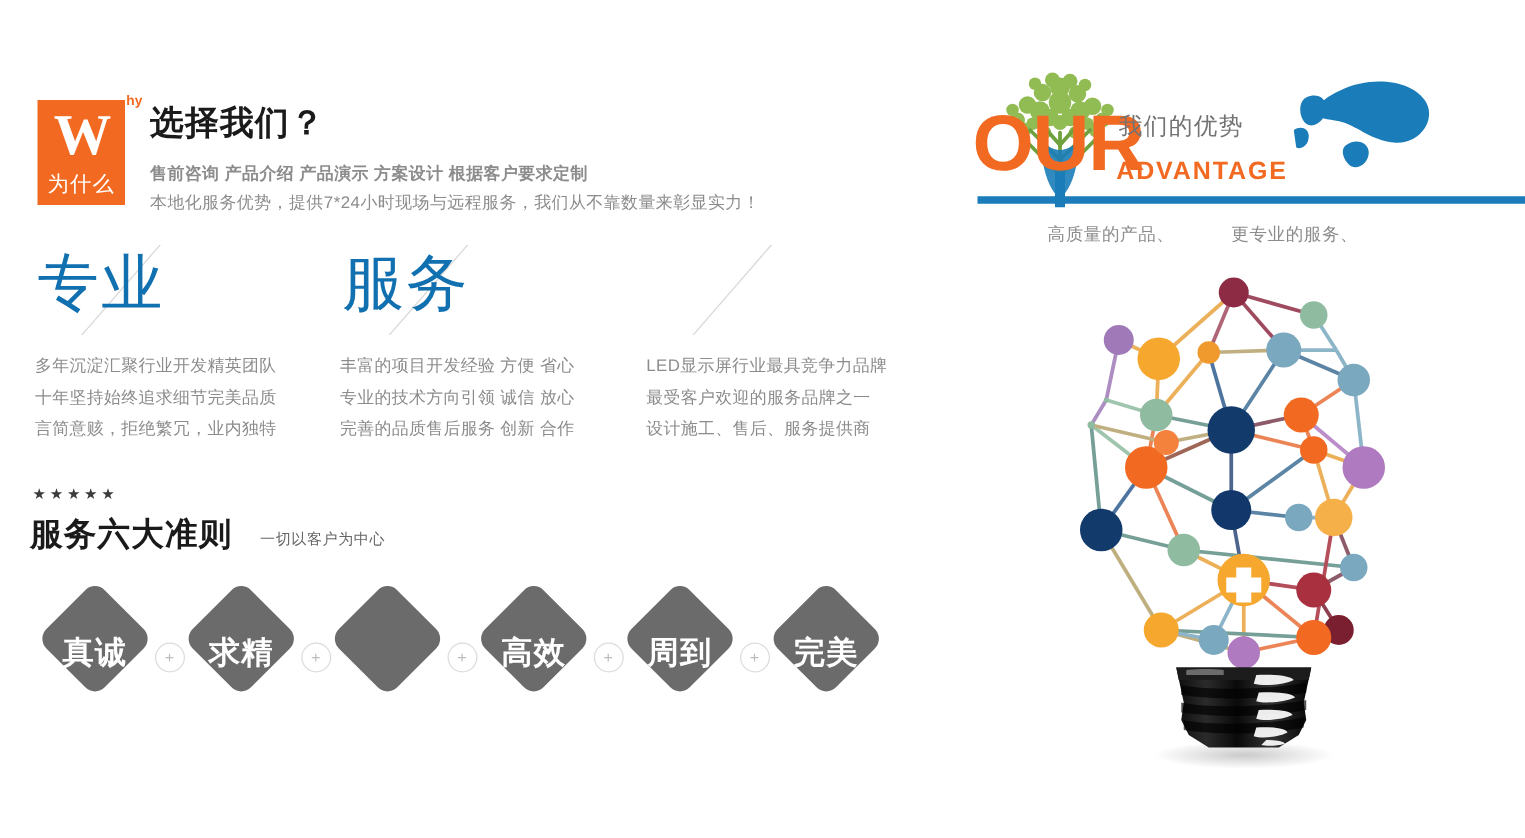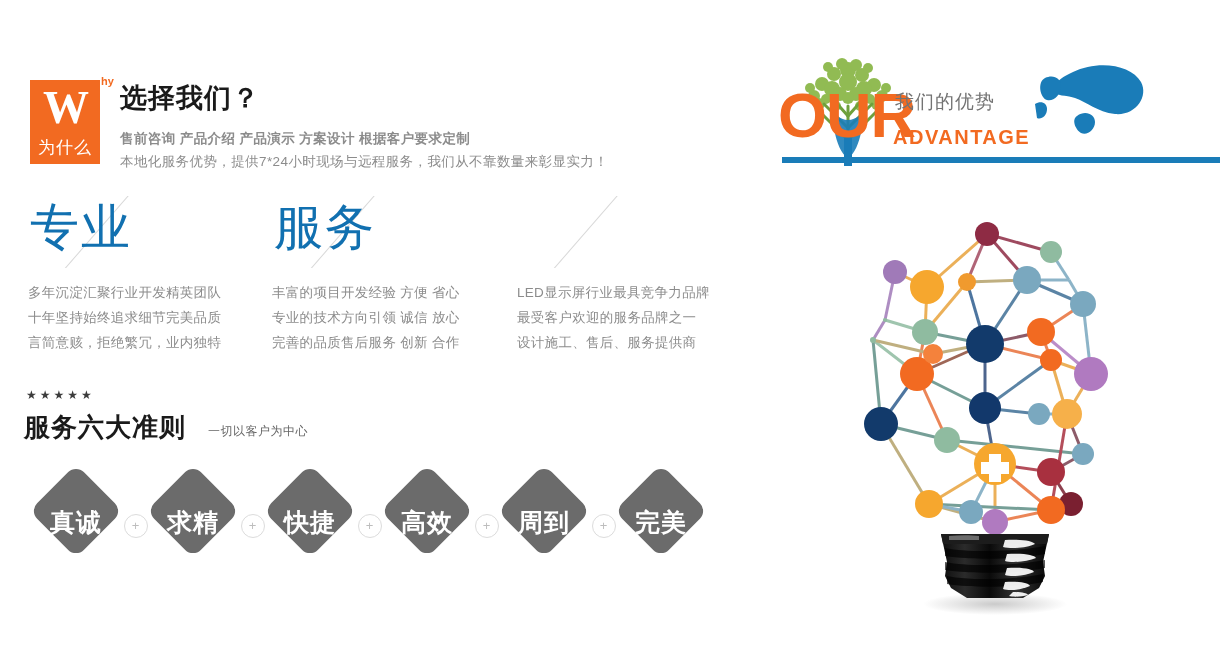--- a/index.html
+++ b/index.html
@@ -195,21 +195,20 @@
 
     <div class="diamonds">
 
     <div class="dia" style="left: 25px;"></div>
         <div class="dia-label" style="left: -2px;">真诚</div>
         <div class="plus" style="left: 105.5px;">+</div>
         <div class="dia" style="left: 142px;"></div>
         <div class="dia-label" style="left: 115px;">求精</div>
         <div class="plus" style="left: 222.5px;">+</div>
         <div class="dia" style="left: 259px;"></div>
-        <div class="dia-label" style="left: 232px;">快捷</div>
         <div class="plus" style="left: 339.5px;">+</div>
         <div class="dia" style="left: 376px;"></div>
         <div class="dia-label" style="left: 349px;">高效</div>
         <div class="plus" style="left: 456.5px;">+</div>
         <div class="dia" style="left: 493px;"></div>
         <div class="dia-label" style="left: 466px;">周到</div>
         <div class="plus" style="left: 573.5px;">+</div>
         <div class="dia" style="left: 610px;"></div>
         <div class="dia-label" style="left: 583px;">完美</div>
       </div>
@@ -264,20 +263,24 @@
       </g>
       <path d="M38 58 C38 58 40 96 54 104 C68 96 70 58 70 58 C70 58 62 66 54 66 C46 66 38 58 38 58 Z" fill="#1a7cb8" opacity="0.9"></path>
       <rect x="50" y="84" width="8" height="28" fill="#1a7cb8"></rect>
     </svg>
 
     <div class="our-word">OUR</div>
     <div class="our-cn">我们的优势</div>
     <div class="our-en">ADVANTAGE</div>
     <div class="blue-rule"></div>
 
+    <div class="sub-row">
+      <span class="s1">高质量的产品、</span>
+      <span class="s2">更专业的服务、</span>
+    </div>
 
     <svg class="bulb" width="280" height="430" viewBox="0 0 280 430">
       <defs>
         <radialGradient id="shadowg" cx="50%" cy="50%" r="50%">
           <stop offset="0%" stop-color="#8a8a8a" stop-opacity="0.45"></stop>
           <stop offset="100%" stop-color="#8a8a8a" stop-opacity="0"></stop>
         </radialGradient>
         <linearGradient id="baseg" x1="0" y1="0" x2="1" y2="0">
           <stop offset="0%" stop-color="#0c0c0c"></stop>
           <stop offset="22%" stop-color="#2b2b2b"></stop>

